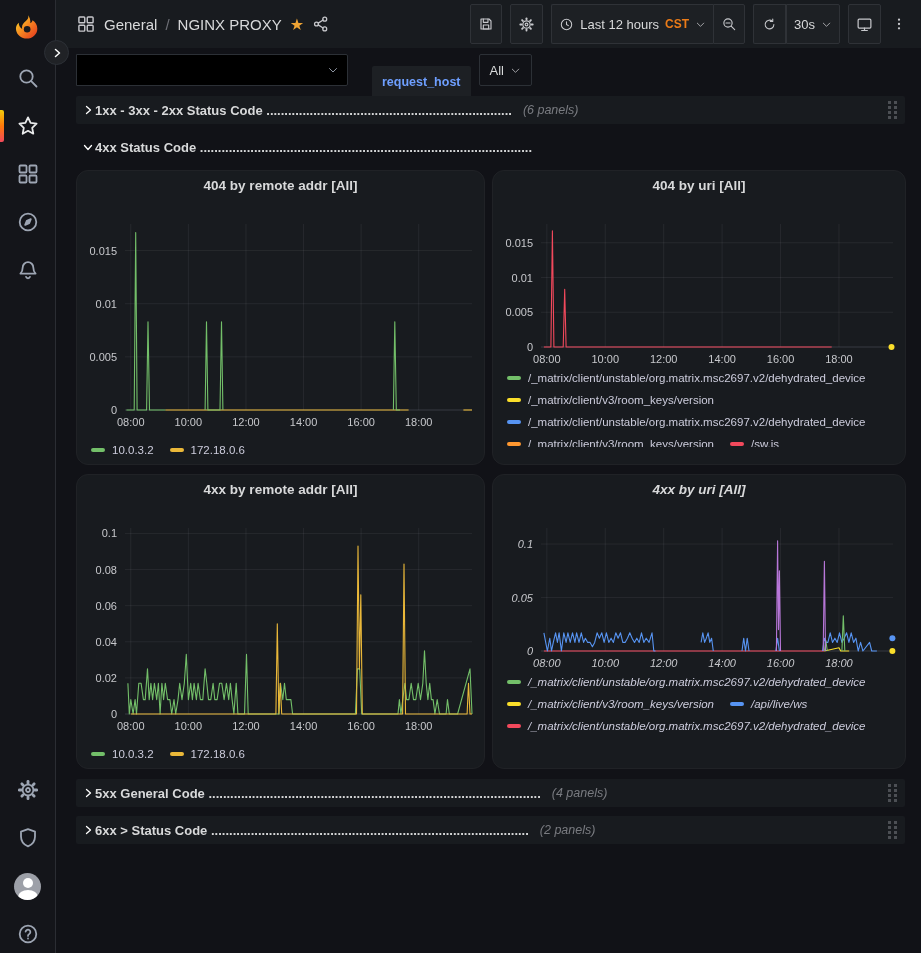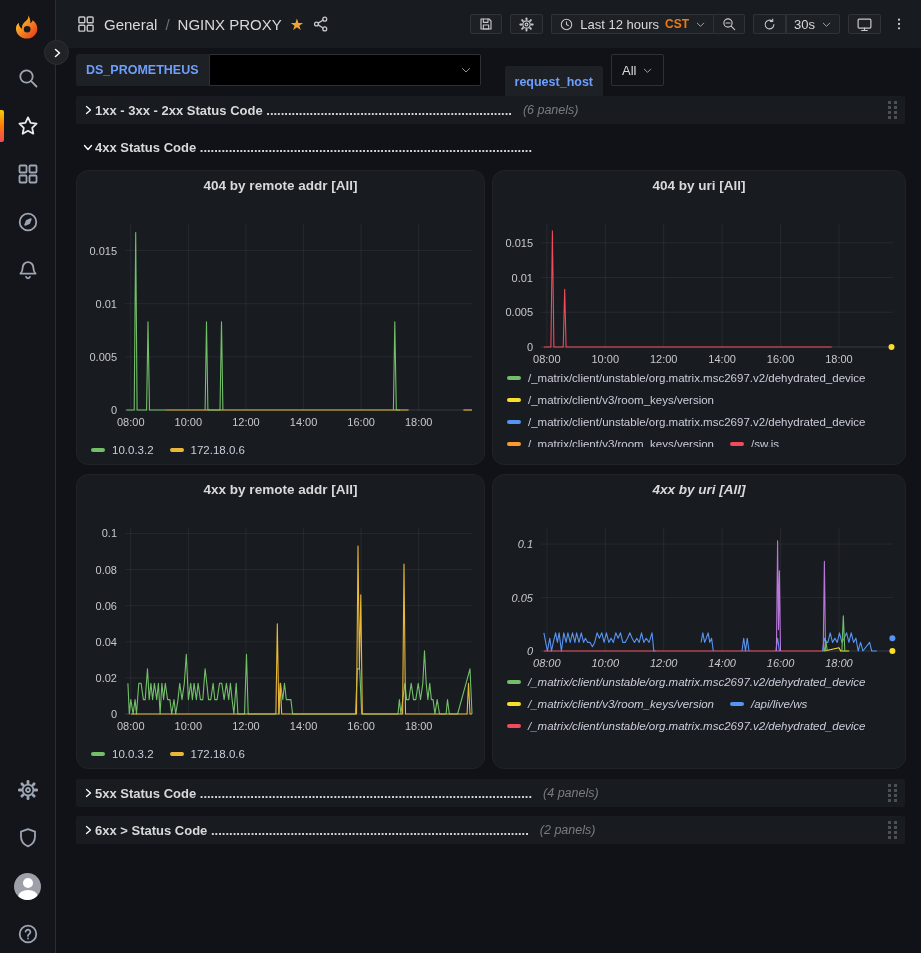--- a/index.html
+++ b/index.html
@@ -16,21 +16,21 @@
   .avatar-circle .head { position:absolute; left:8.5px; top:5px; width:10px; height:10px; background:#fff; border-radius:50%; }
   .avatar-circle .body { position:absolute; left:3.5px; top:17px; width:20px; height:14px; background:#fff; border-radius:50%; }
 
   
   .topnav { position:absolute; left:56px; top:0; width:865px; height:48px; background:#181B1F; display:flex; align-items:center; }
   .crumbs { display:flex; align-items:center; gap:8px; margin-left:20px; font-size:15px; }
   .crumb { color:#D8D9DA; cursor:pointer; }
   .crumb-sep { color:#6E7077; }
   .fav-star { color:#EFA434; font-size:16px; cursor:pointer; }
   .nav-actions { margin-left:auto; margin-right:12px; display:flex; align-items:center; gap:8px; }
-  .nav-btn { height:20px; min-width:32px; padding:0 7px; background:#1D2024; border:1px solid #2F3237; border-radius:2px; display:flex; align-items:center; justify-content:center; gap:6px; color:#D8D9DA; font-size:13px; cursor:pointer; white-space:nowrap; }
+  .nav-btn { height:40px; min-width:32px; padding:0 7px; background:#1D2024; border:1px solid #2F3237; border-radius:2px; display:flex; align-items:center; justify-content:center; gap:6px; color:#D8D9DA; font-size:13px; cursor:pointer; white-space:nowrap; }
   .nav-btn.borderless { border:none; background:transparent; min-width:20px; padding:0 2px; }
   .tz { color:#EB7B18; font-size:12px; font-weight:bold; }
   .grp { display:flex; align-items:stretch; }
   .grp .nav-btn:first-child { border-right:none; border-radius:2px 0 0 2px; }
   .grp .nav-btn:last-child { border-radius:0 2px 2px 0; }
   .grp-div { width:1px; background:#2F3237; }
 
   
   .varbar { position:absolute; left:56px; top:48px; width:865px; height:44px; background:#111217; display:flex; align-items:center; gap:0; }
   .var-label { height:32px; display:flex; align-items:center; padding:0 10px; background:#1D2024; color:#6E9FFF; font-size:12.5px; font-weight:bold; border-radius:2px 0 0 2px; cursor:default; }
@@ -252,21 +252,20 @@
         <circle cx="12" cy="5.5" r="1.7" fill="#C7C8CC"></circle>
           <circle cx="12" cy="12" r="1.7" fill="#C7C8CC"></circle>
           <circle cx="12" cy="18.5" r="1.7" fill="#C7C8CC"></circle>
       </svg>
     </div>
   </div>
 </div>
 
 <div class="varbar">
   <div style="width:20px;"></div>
-  <span class="var-label">DS_PROMETHEUS</span>
   <div class="var-value redacted">
     <svg width="12" height="12" viewBox="0 0 24 24" class="icon">
         <path d="M5 9l7 7 7-7"></path>
       </svg>
   </div>
   <div class="var-sp"></div>
     <div class="var-sp"></div>
   <span class="var-label" style="border-radius:2px;margin-top:24px;">request_host</span>
   <div class="var-sp" style="width:8px;"></div>
   <div class="all-box">
@@ -514,21 +513,21 @@
         </div>
       </div>
   </div>
 
   <div class="rowhdr collapsed" style="top:687px;">
     <span class="chev">
       <svg width="12" height="12" viewBox="0 0 24 24" class="icon-light" style="stroke:#fff;stroke-width:2.6;">
           <path d="M9 5l8 7-8 7"></path>
         </svg>
     </span>
-    <span class="row-title"><span>5xx Status Code</span> <span>............................................................................................</span></span>
+    <span class="row-title"><span>5xx General Code</span> <span>............................................................................................</span></span>
     <span class="row-count">(4 panels)</span>
     <span class="row-spacer"></span>
     <span class="drag-dots">
         <i></i>
         <i></i>
         <i></i>
         <i></i>
         <i></i>
         <i></i>
         <i></i>

